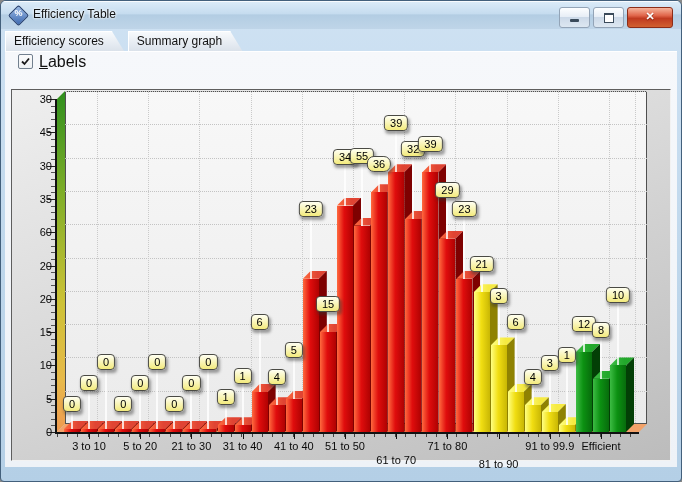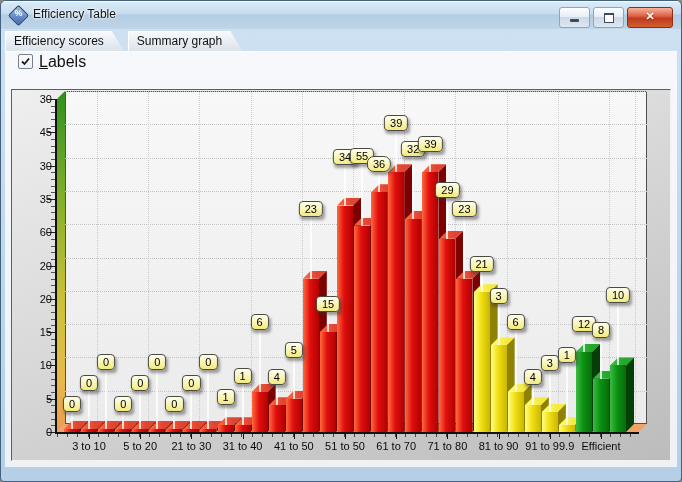--- a/index.html
+++ b/index.html
@@ -408,23 +408,23 @@
         <div class="val-label" style="left: 520.8px; top: 279.36px;">4</div>
         <div class="val-label" style="left: 537.8px; top: 265.02px;">3</div>
         <div class="val-label" style="left: 554.8px; top: 257.34px;">1</div>
         <div class="val-label" style="left: 572px; top: 226.08px;">12</div>
         <div class="val-label" style="left: 589px; top: 231.72px;">8</div>
         <div class="val-label" style="left: 606px; top: 197.4px;">10</div>
         <div class="abs xlab" style="left: 77px; top: 350px;">3 to 10</div>
         <div class="abs xlab" style="left: 128.2px; top: 350px;">5 to 20</div>
         <div class="abs xlab" style="left: 179.4px; top: 350px;">21 to 30</div>
         <div class="abs xlab" style="left: 230.6px; top: 350px;">31 to 40</div>
-        <div class="abs xlab" style="left: 281.8px; top: 350px;">41 to 50</div>
+        <div class="abs xlab" style="left: 281.8px; top: 350px;">41 to 40</div>
         <div class="abs xlab" style="left: 333px; top: 350px;">51 to 50</div>
-        <div class="abs xlab" style="left: 384.2px; top: 350px;">61 to 70</div>
+        <div class="abs xlab" style="left: 384.2px; top: 364px;">61 to 70</div>
         <div class="abs xlab" style="left: 435.4px; top: 350px;">71 to 80</div>
-        <div class="abs xlab" style="left: 486.6px; top: 350px;">81 to 90</div>
+        <div class="abs xlab" style="left: 486.6px; top: 368px;">81 to 90</div>
         <div class="abs xlab" style="left: 537.8px; top: 350px;">91 to 99.9</div>
         <div class="abs xlab" style="left: 589px; top: 350px;">Efficient</div>
       </div>
   </div>
 
 </div>
 
 </body></html>

